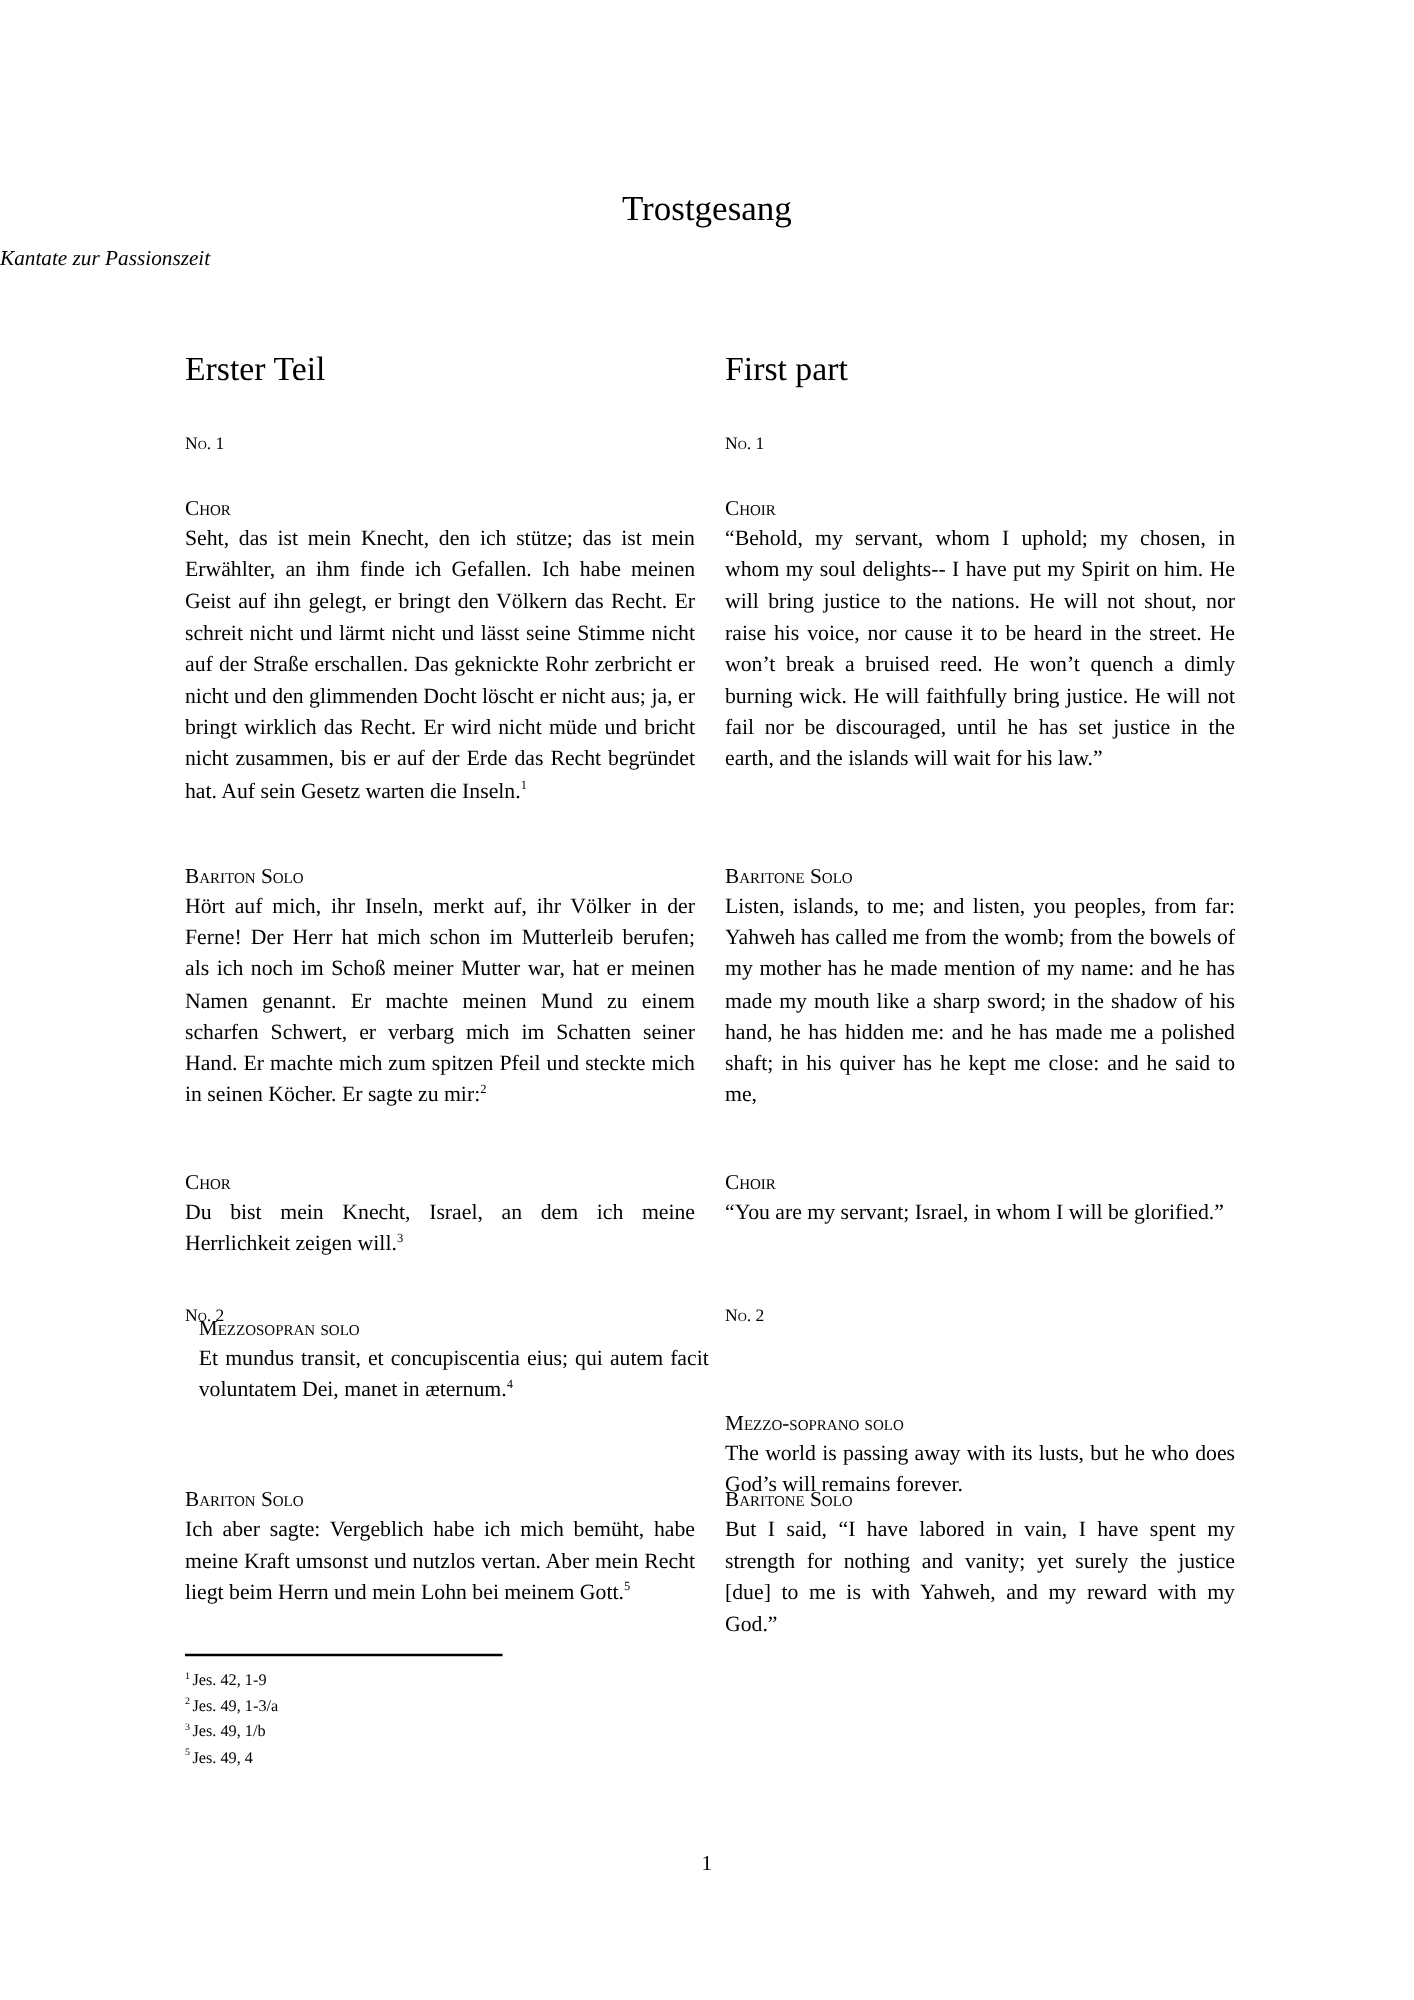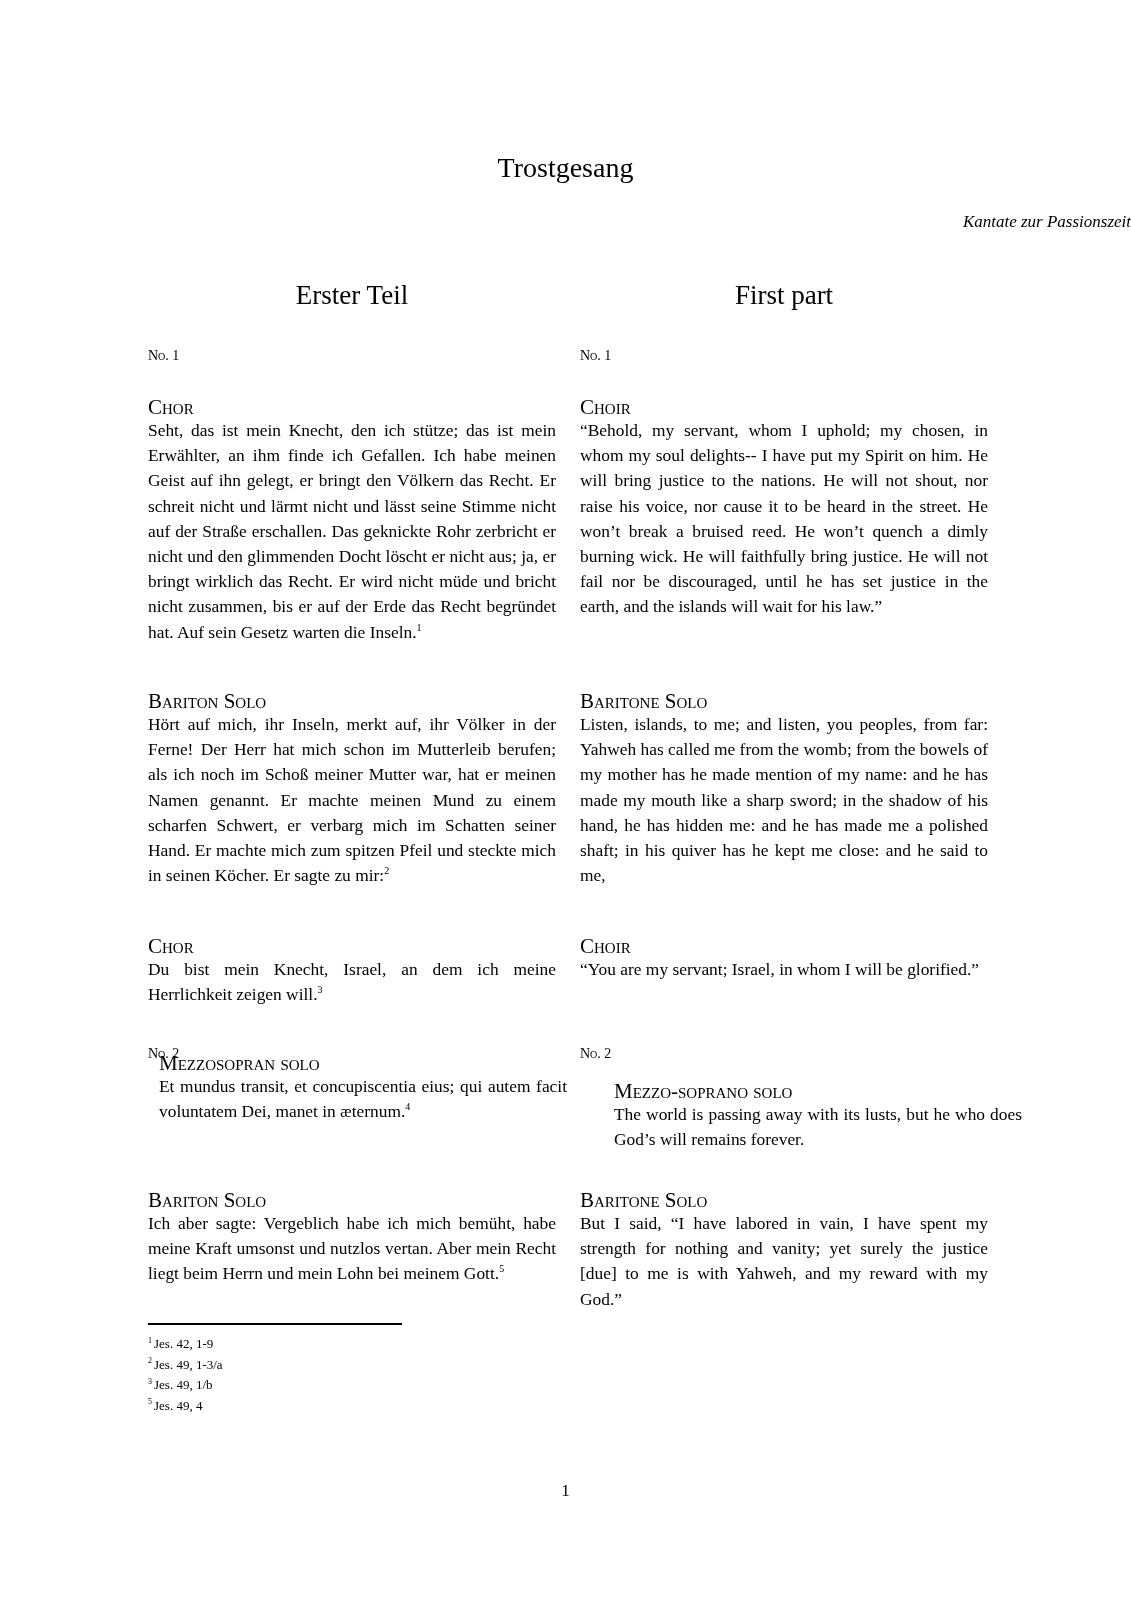--- a/index.html
+++ b/index.html
@@ -19,56 +19,55 @@
       position: absolute;
       top: 148px;
       left: 0;
       width: 1131px;
       text-align: center;
       font-size: 28px;
       line-height: 40px;
     }
     .page-subtitle {
       position: absolute;
-      top: 210px;
+      top: 195px;
       left: 0;
       width: 1131px;
-      text-align: right;
+      text-align: left;
       font-size: 17px;
       font-style: italic;
       line-height: 24px;
     }
     .col {
       position: absolute;
       top: 276px;
       width: 408px;
     }
     .col-left { left: 148px; }
     .col-right { left: 580px; }
     .part-heading {
-      text-align: center;
       font-size: 27px;
       line-height: 38px;
       height: 38px;
       margin: 0;
       font-weight: normal;
     }
     .number-label {
       position: absolute;
       font-size: 14px;
       font-variant: small-caps;
       line-height: 26px;
     }
     .section {
       position: absolute;
       left: 0;
       width: 408px;
     }
     .voice-label {
-      font-size: 21px;
+      font-size: 17px;
       font-variant: small-caps;
       line-height: 22px;
       height: 22px;
     }
     .section-text {
       font-size: 17.4px;
       line-height: 25.2px;
       text-align: justify;
       text-align-last: left;
       hyphens: none;
@@ -165,21 +164,21 @@
     <div class="section-text">Listen, islands, to me; and listen, you peoples, from far: Yahweh has called me from the womb; from the bowels of my mother has he made mention of my name: and he has made my mouth like a sharp sword; in the shadow of his hand, he has hidden me: and he has made me a polished shaft; in his quiver has he kept me close: and he said to me,</div>
   </div>
 
   <div class="section" style="top:659px;">
     <div class="voice-label">Choir</div>
     <div class="section-text">“You are my servant; Israel, in whom I will be glorified.”</div>
   </div>
 
   <div class="number-label" style="top:765px;left:0;">No. 2</div>
 
-  <div class="section" style="top:804px;margin-left:34px;">
+  <div class="section" style="top:852px;">
     <div class="voice-label">Mezzo-soprano solo</div>
     <div class="section-text">The world is passing away with its lusts, but he who does God’s will remains forever.</div>
   </div>
 
   <div class="section" style="top:913px;">
     <div class="voice-label">Baritone Solo</div>
     <div class="section-text">But I said, “I have labored in vain, I have spent my strength for nothing and vanity; yet surely the justice [due] to me is with Yahweh, and my reward with my God.”</div>
   </div>
 </div>
 

